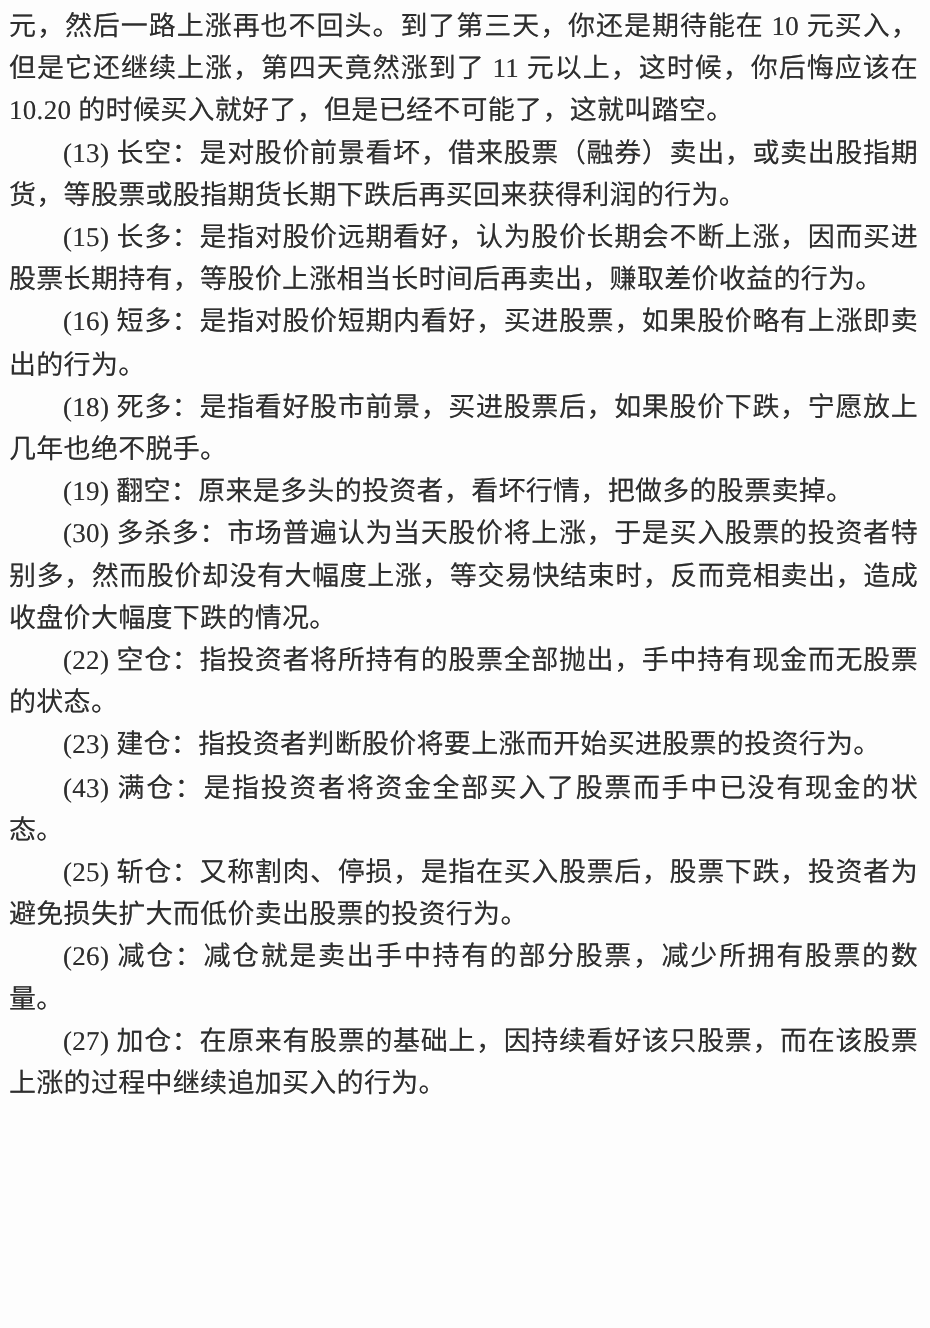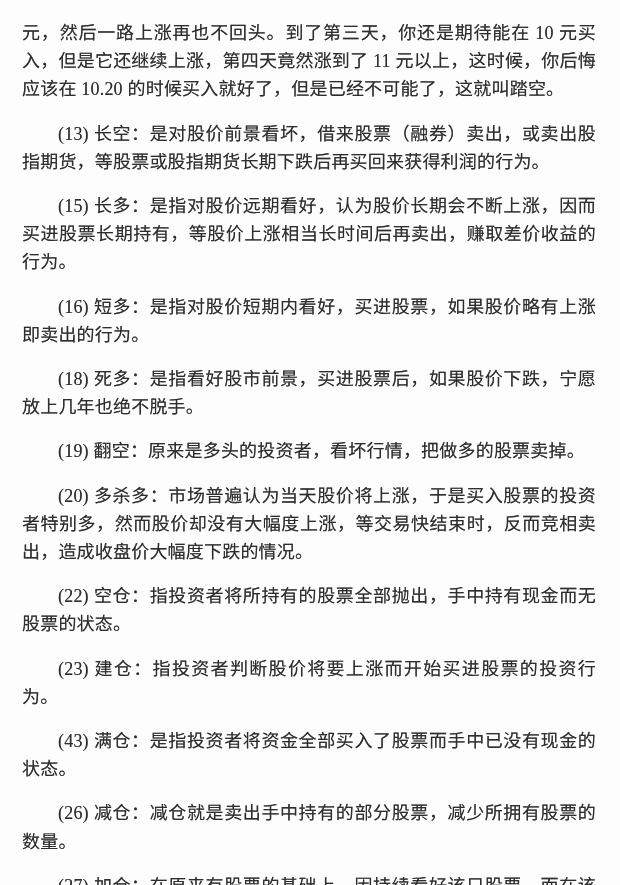--- a/index.html
+++ b/index.html
@@ -21,39 +21,40 @@
     font-size: 18px;
     line-height: 28.2px;
     color: #2e2e2e;
     text-align: justify;
     text-justify: inter-character;
     letter-spacing: 0.2px;
     
     text-shadow: 0 0 0.4px rgba(46,46,46,0.55);
   }
   .page p {
-    margin: 16px;
+    margin: 0;
     padding: 0;
   }
   .page p.indent {
     text-indent: 2em;
   }
   .page p.cont {
     text-indent: 0;
   }
 </style>
 </head>
 <body style="background: rgb(253, 253, 253);">
 
 <div class="page" style="color: rgb(46, 46, 46);">
   <p class="cont">元，然后一路上涨再也不回头。到了第三天，你还是期待能在 10 元买入，但是它还继续上涨，第四天竟然涨到了 11 元以上，这时候，你后悔应该在 10.20 的时候买入就好了，但是已经不可能了，这就叫踏空。</p>
   <p class="indent">(13) 长空：是对股价前景看坏，借来股票（融券）卖出，或卖出股指期货，等股票或股指期货长期下跌后再买回来获得利润的行为。</p>
   <p class="indent">(15) 长多：是指对股价远期看好，认为股价长期会不断上涨，因而买进股票长期持有，等股价上涨相当长时间后再卖出，赚取差价收益的行为。</p>
   <p class="indent">(16) 短多：是指对股价短期内看好，买进股票，如果股价略有上涨即卖出的行为。</p>
   <p class="indent">(18) 死多：是指看好股市前景，买进股票后，如果股价下跌，宁愿放上几年也绝不脱手。</p>
   <p class="indent">(19) 翻空：原来是多头的投资者，看坏行情，把做多的股票卖掉。</p>
-  <p class="indent">(20) 多杀多：市场普遍认为当天股价将上涨，于是买入股票的投资者特别多，然而股价却没有大幅度上涨，等交易快结束时，反而竞相卖出，造成收盘价大幅度下跌的情况。</p>
+  <p class="indent">(30) 多杀多：市场普遍认为当天股价将上涨，于是买入股票的投资者特别多，然而股价却没有大幅度上涨，等交易快结束时，反而竞相卖出，造成收盘价大幅度下跌的情况。</p>
   <p class="indent">(22) 空仓：指投资者将所持有的股票全部抛出，手中持有现金而无股票的状态。</p>
   <p class="indent">(23) 建仓：指投资者判断股价将要上涨而开始买进股票的投资行为。</p>
   <p class="indent">(43) 满仓：是指投资者将资金全部买入了股票而手中已没有现金的状态。</p>
+  <p class="indent">(25) 斩仓：又称割肉、停损，是指在买入股票后，股票下跌，投资者为避免损失扩大而低价卖出股票的投资行为。</p>
   <p class="indent">(26) 减仓：减仓就是卖出手中持有的部分股票，减少所拥有股票的数量。</p>
   <p class="indent">(27) 加仓：在原来有股票的基础上，因持续看好该只股票，而在该股票上涨的过程中继续追加买入的行为。</p>
 </div>
 
 </body></html>

